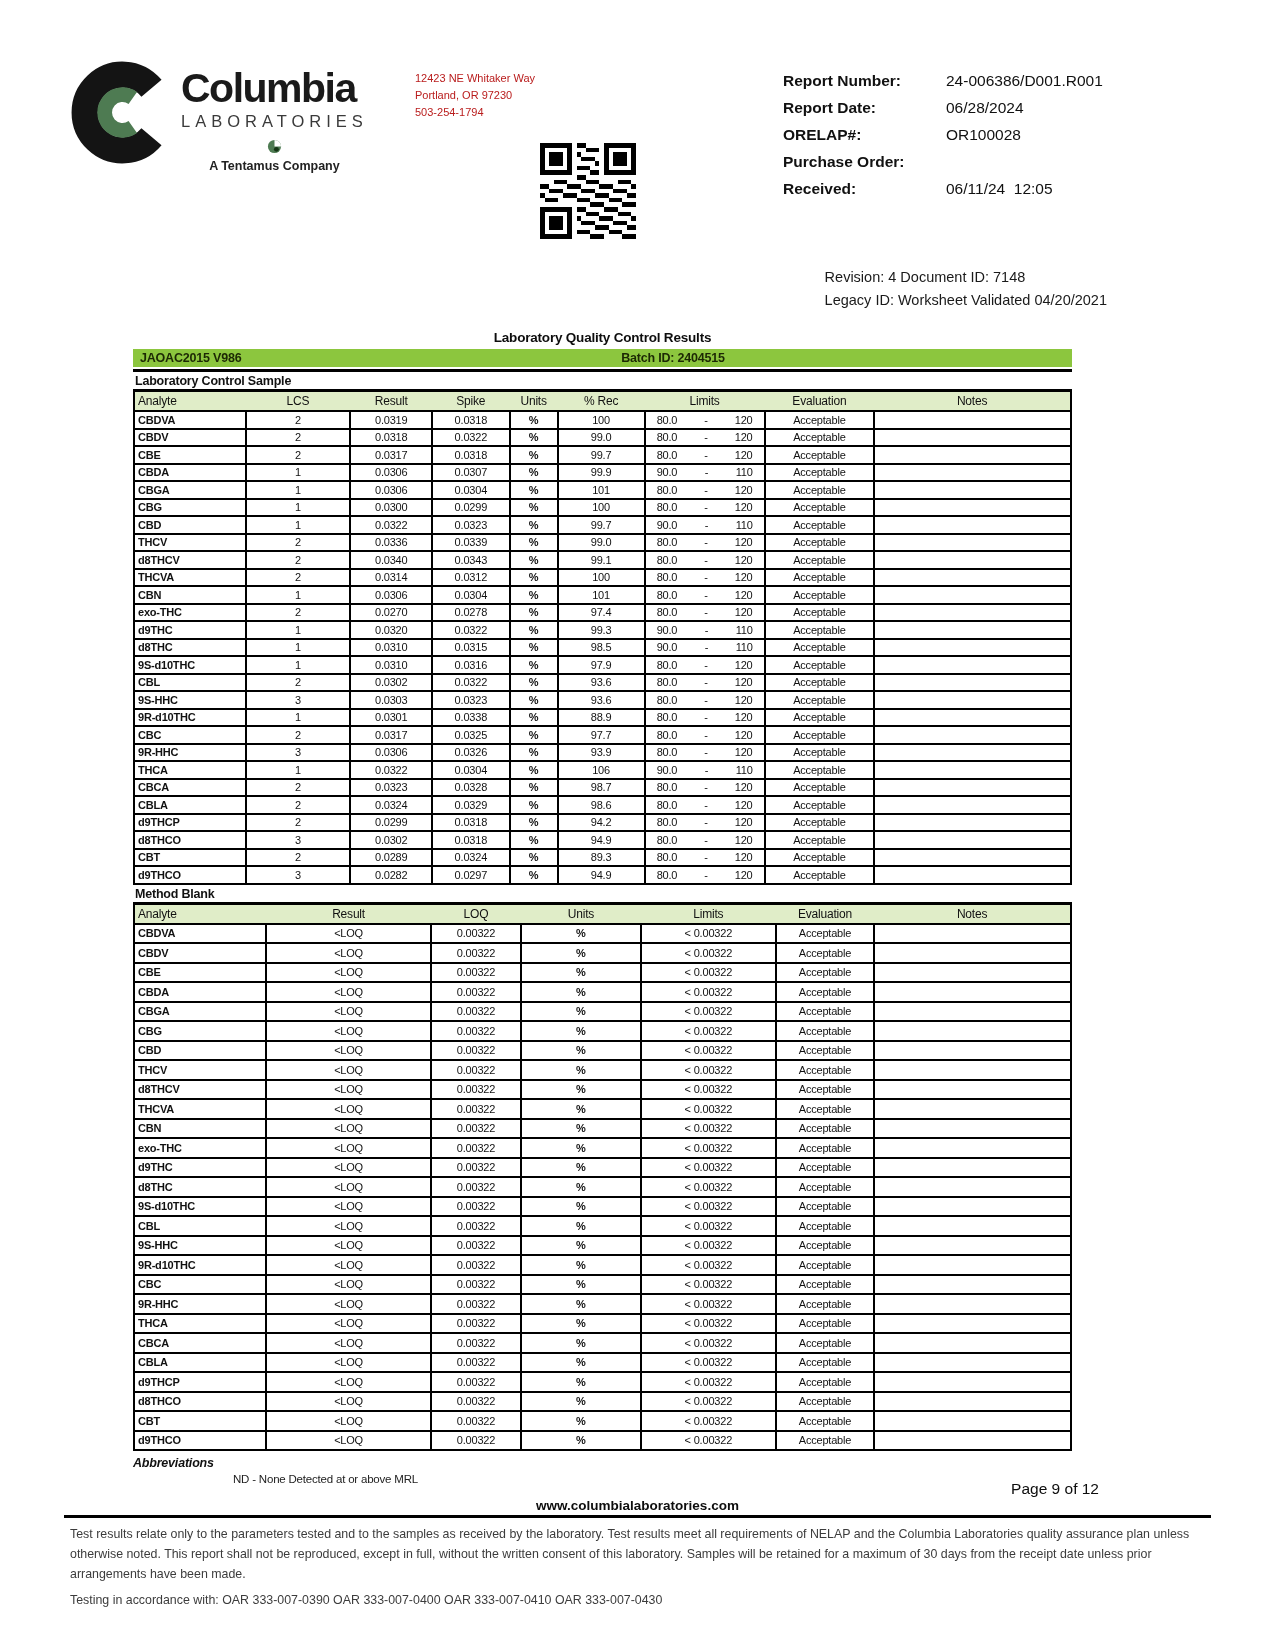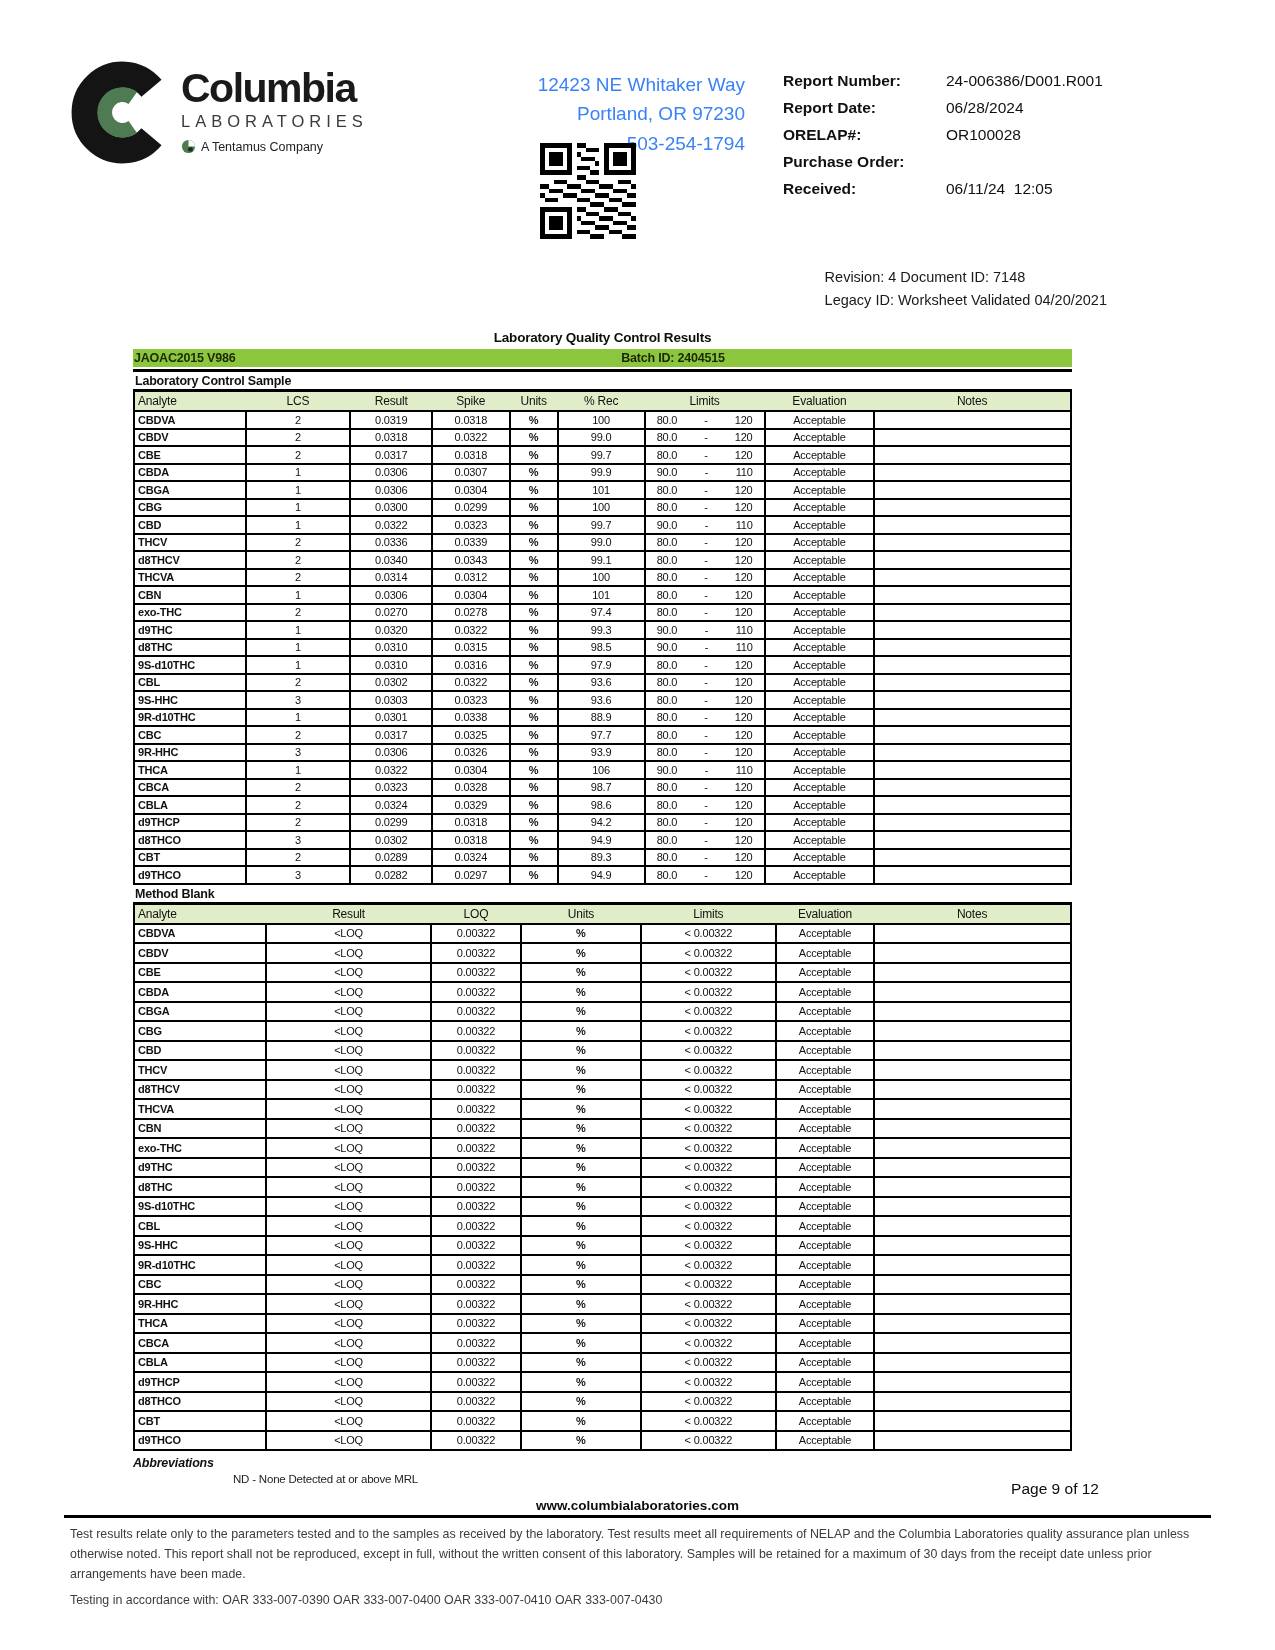--- a/index.html
+++ b/index.html
@@ -5,40 +5,40 @@
   html,body{margin:0;padding:0;background:#fff;}
   .page{position:relative;width:1275px;height:1650px;background:#fff;overflow:hidden;
         font-family:"Liberation Sans", sans-serif;color:#111;}
 
   
   .logo-block{position:absolute;left:70px;top:60px;display:flex;align-items:flex-start;}
   .logo-mark{width:105px;height:105px;}
   .logo-text{margin-left:6px;margin-top:8px;}
   .brand{font-size:41px;font-weight:700;letter-spacing:-1.5px;color:#1a1a1a;line-height:1;}
   .brand-sub{font-size:16.5px;letter-spacing:5px;color:#3a3a3a;margin-top:3px;}
-  .tagline{display:flex;align-items:center;gap:5px;margin-top:8px;font-size:12.5px;font-weight:400;color:#222;}
+  .tagline{display:flex;align-items:center;gap:5px;margin-top:8px;font-size:12.5px;font-weight:700;color:#222;flex-direction:column;}
   .leaf-icon{width:15px;height:15px;}
 
-  .address-block{position:absolute;left:415px;top:70px;width:330px;text-align:right;
-                 font-size:19px;line-height:1.55;color:#3b82f6;}
+  .address-block{position:absolute;left:415px;top:70px;width:330px;text-align:left;
+                 font-size:11px;line-height:1.55;color:#b91c1c;}
   .qr{position:absolute;left:540px;top:143px;width:96px;height:96px;}
 
   .report-fields{position:absolute;left:783px;top:72px;font-size:15.5px;}
   .rf-row{display:flex;margin-bottom:9px;}
   .rf-label{width:163px;font-weight:700;}
   .rf-value{white-space:pre;}
 
   .revision{position:absolute;right:168px;top:266px;text-align:left;font-size:14.5px;line-height:1.6;color:#1a1a1a;}
 
   
   .qc{position:absolute;left:133px;top:330px;width:939px;letter-spacing:-0.2px;}
   .qc-title{text-align:center;font-size:13.5px;font-weight:600;margin-bottom:4px;color:#0d0d0d;}
   .method-bar{position:relative;height:18px;background:var(--bar-green,#8CC63E);
               font-size:12.5px;font-weight:700;color:#1c2804;border-bottom:2px solid #fff;}
-  .method-bar .method{position:absolute;left:1px;top:2px;}
+  .method-bar .method{position:absolute;left:7px;top:2px;}
   .method-bar .batch{position:absolute;left:52%;top:2px;}
   .heavy-rule{border-top:3px solid #000;}
   .section-label{font-weight:700;font-size:12.5px;padding:2px 2px 1px;border-bottom:1.5px solid #000;}
 
   table.qc-table{width:100%;border-collapse:collapse;table-layout:fixed;border:2.5px solid #000;}
   .qc-table th{background:var(--header-green,#E0EDC8);font-weight:400;font-size:12px;
                padding:2px 3px;text-align:center;border:none;white-space:nowrap;overflow:hidden;}
   .qc-table th.h-left{text-align:left;}
   .qc-table td{border:2px solid #000;font-size:11px;padding:0 3px;white-space:nowrap;overflow:hidden;}
   table.lcs td{height:15.5px;}

